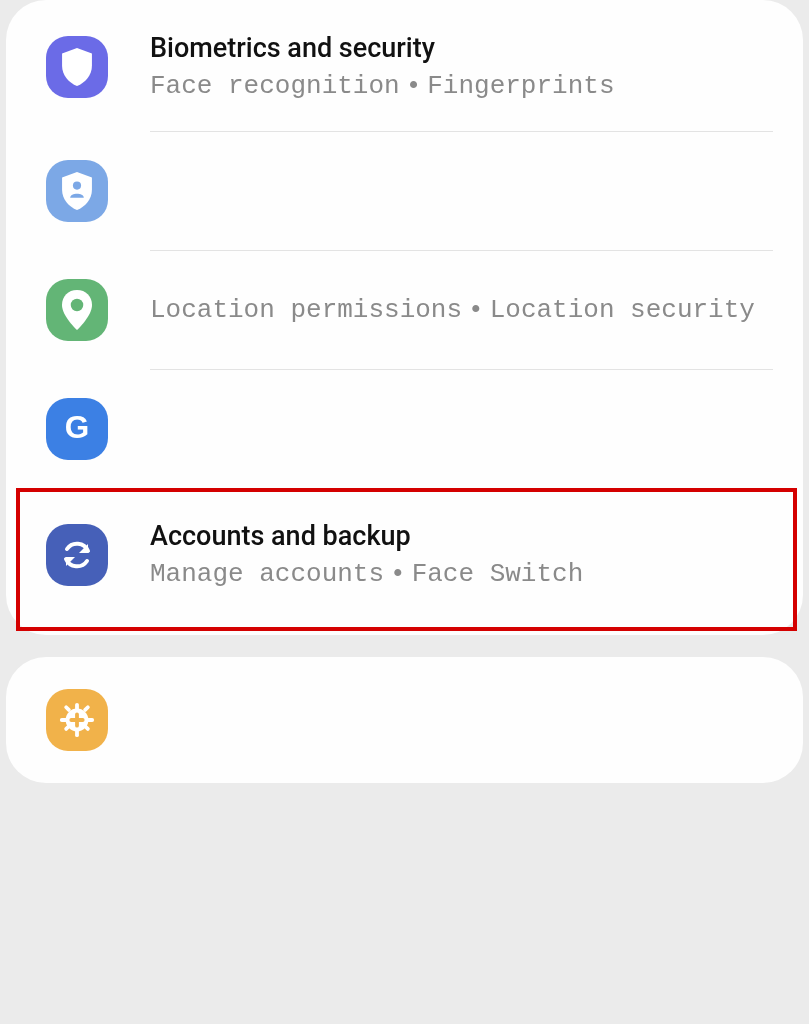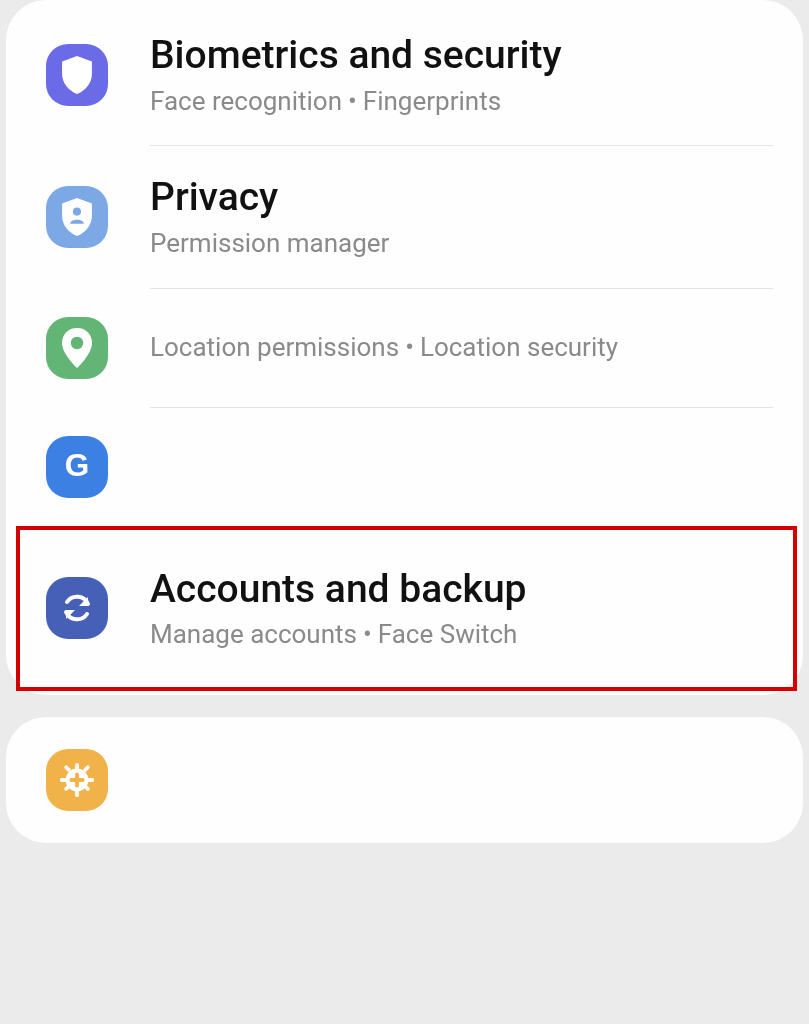--- a/index.html
+++ b/index.html
@@ -30,30 +30,31 @@
       border-radius: 22px;
       display: flex;
       align-items: center;
       justify-content: center;
       flex: 0 0 62px;
       margin-right: 42px;
     }
     .icon-wrap svg { display: block; }
     .text-col { flex: 1; min-width: 0; }
     .title {
-      font-size: 39px;
+      font-size: 27px;
       font-weight: 500;
       color: #111;
       line-height: 1.2;
       margin-bottom: 6px;
     }
     .subtitle {
       font-size: 26px;
       color: #8a8a8a;
       line-height: 1.25;
+      font-family: Liberation Mono, monospace;
     }
     .divider {
       height: 1px;
       background: #e3e3e3;
       margin: 0 30px 0 144px;
     }
     .highlight {
       position: absolute;
       border: 4px solid #d40000;
       left: 10px;
@@ -85,26 +86,20 @@
   <div class="divider"></div>
 
   <div class="item">
     <div class="icon-wrap" style="background: rgb(124, 168, 230);">
       <svg width="34" height="38" viewBox="0 0 24 28">
           <path fill="#fff" d="M12 0 L23 4 V13 C23 20 18 25.5 12 28 C6 25.5 1 20 1 13 V4 Z"></path>
           <circle cx="12" cy="10" r="3" fill="#7CA8E6"></circle>
           <path d="M7 19 C7 15 17 15 17 19 V19 H7 Z" fill="#7CA8E6"></path>
         </svg>
     </div>
-    <div class="text-col">
-      <div class="title">Privacy</div>
-      <div class="subtitle">
-        <span>Permission manager</span>
-      </div>
-    </div>
   </div>
   <div class="divider"></div>
 
   <div class="item">
     <div class="icon-wrap" style="background: rgb(99, 181, 118);">
       <svg width="30" height="40" viewBox="0 0 24 32">
           <path fill="#fff" d="M12 0 C5 0 0 5 0 12 C0 21 12 32 12 32 S24 21 24 12 C24 5 19 0 12 0 Z"></path>
           <circle cx="12" cy="12" r="5" fill="#63B576"></circle>
         </svg>
     </div>
@@ -117,21 +112,21 @@
   <div class="divider"></div>
 
   <div class="item">
     <div class="icon-wrap" style="background: rgb(60, 128, 228);">
       <svg width="42" height="42" viewBox="0 0 40 40">
           <text x="20" y="29" font-family="Arial" font-size="30" font-weight="700" text-anchor="middle" fill="#fff">G</text>
         </svg>
     </div>
   </div>
 
-  <div class="item" style="padding-top:40px;padding-bottom:40px;justify-content:space-between;">
+  <div class="item" style="padding-top:32px;padding-bottom:40px;justify-content:space-between;">
     <div class="highlight"></div>
     <div class="icon-wrap" style="background: rgb(70, 96, 184);">
       <svg width="40" height="40" viewBox="0 0 40 40">
           <path fill="none" stroke="#fff" stroke-width="4" stroke-linecap="round" d="M10 14 A12 12 0 0 1 31 16"></path>
           <path fill="#fff" d="M31 9 L31 18 L22 18 Z"></path>
           <path fill="none" stroke="#fff" stroke-width="4" stroke-linecap="round" d="M30 26 A12 12 0 0 1 9 24"></path>
           <path fill="#fff" d="M9 31 L9 22 L18 22 Z"></path>
         </svg>
     </div>
     <div class="text-col">

